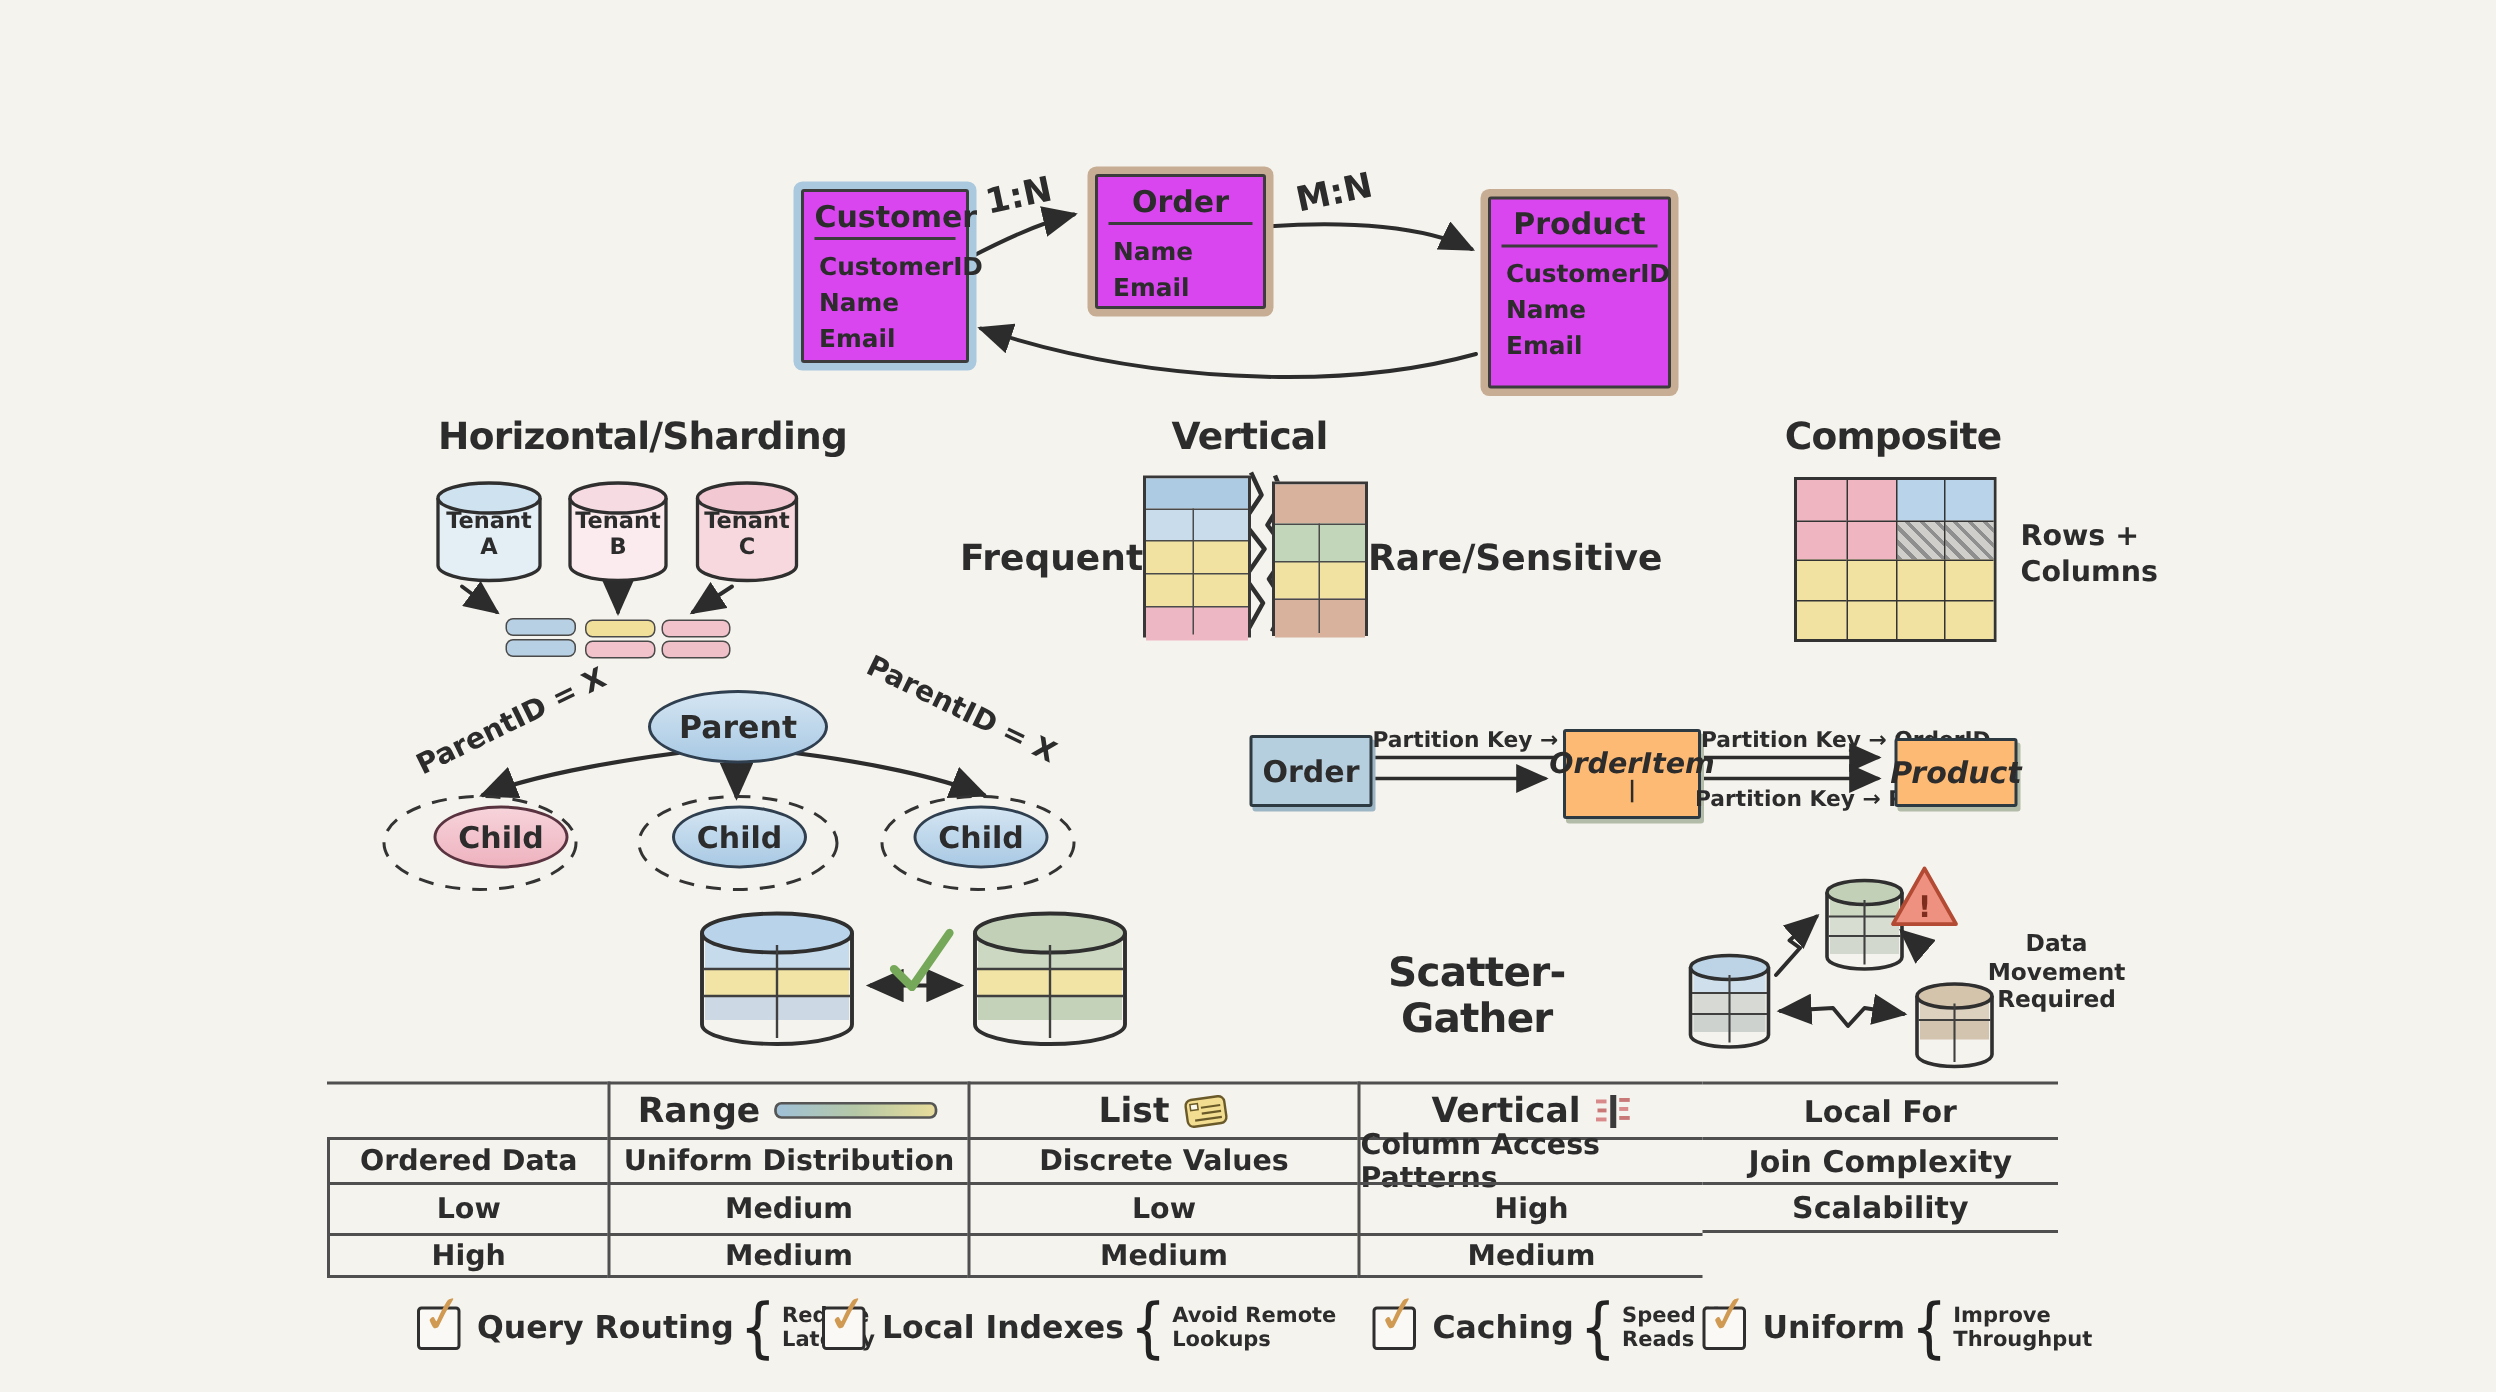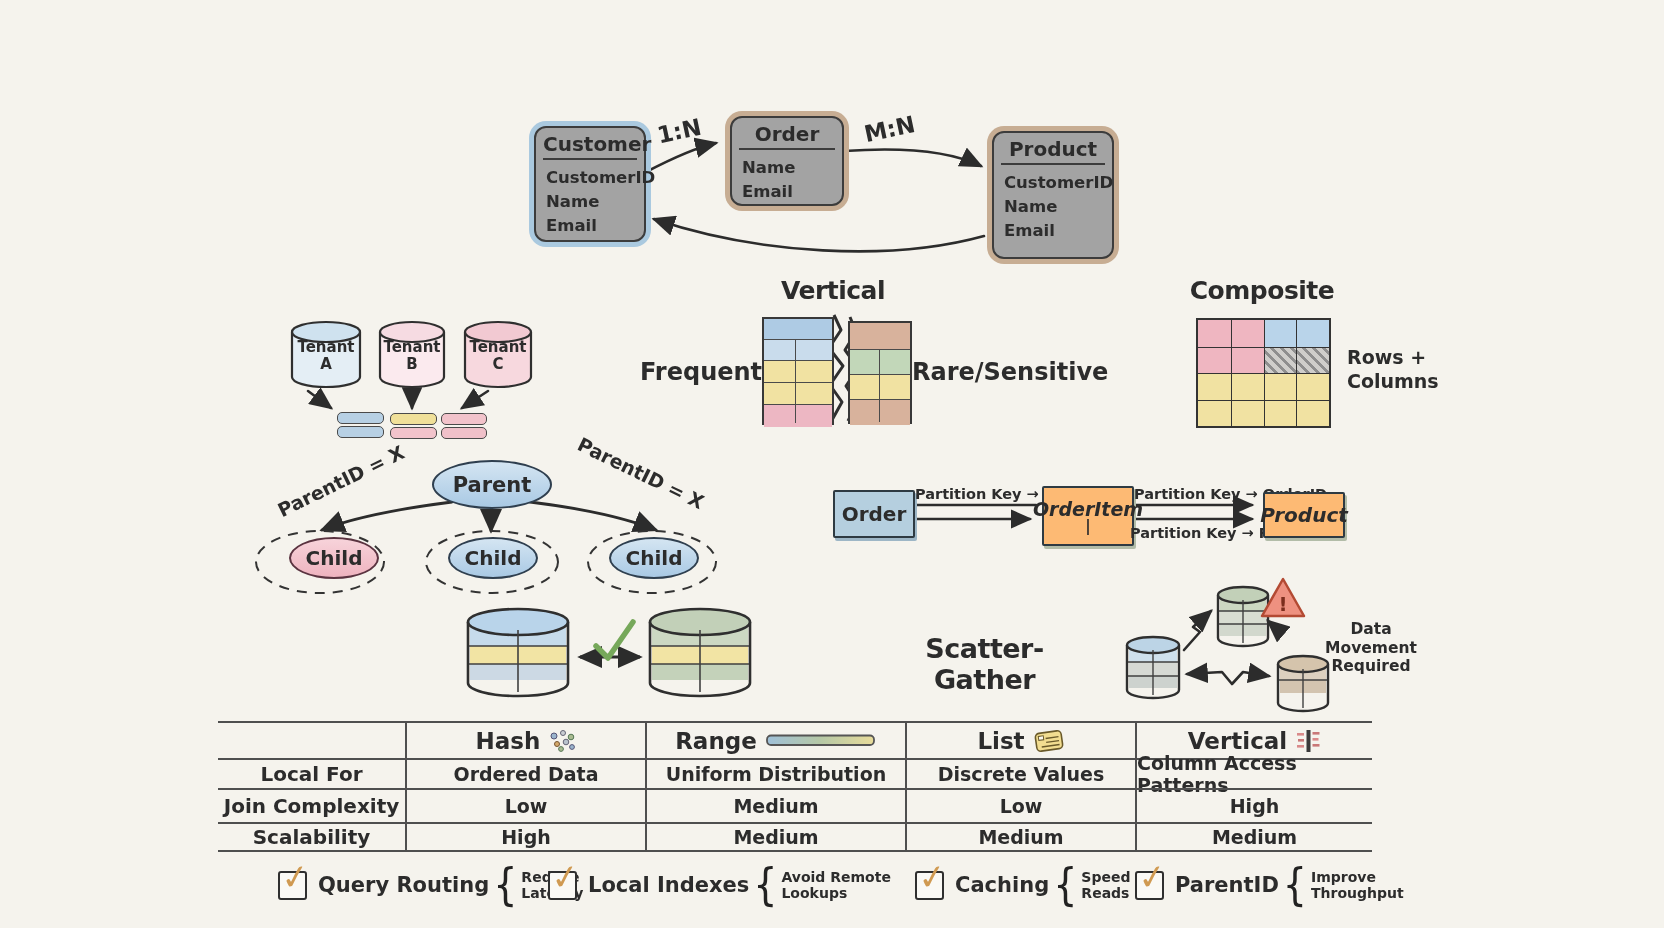--- a/index.html
+++ b/index.html
@@ -5,21 +5,21 @@
   html,body{margin:0;padding:0;background:#e8e6e0;}
   .page{position:relative;width:1664px;height:928px;background:#f5f3ed;overflow:hidden;
         font-family:"DejaVu Sans",sans-serif;color:#2c2c2c;}
   .abs{position:absolute;}
   .layer{position:absolute;left:0;top:0;width:1664px;height:928px;pointer-events:none;}
 
   .title{position:absolute;left:0;top:22px;width:100%;text-align:center;font-size:42px;
          font-weight:700;letter-spacing:-1px;}
 
   
-  .entity{position:absolute;background:#a3a3a3;border:2.5px solid #3c3c3c;border-radius:12px;}
+  .entity{position:absolute;background:#d946ef;border:2.5px solid #3c3c3c;border-radius:2px;}
   .entity.blue{box-shadow:0 0 0 5px #aac9df;}
   .entity.tan{box-shadow:0 0 0 5px #c7ad93;}
   .ehead{font-size:20px;font-weight:700;text-align:center;padding:4px 0 2px;margin:0 7px;
          border-bottom:2px solid #3c3c3c;}
   .efields{padding:6px 0 0 10px;font-size:16.5px;font-weight:700;line-height:1.45;}
 
   .rel{position:absolute;font-size:23px;font-weight:700;transform:rotate(-12deg);}
 
   .sec-title{position:absolute;font-size:25px;font-weight:700;text-align:center;letter-spacing:-0.5px;}
   .big-label{position:absolute;font-size:27px;font-weight:700;letter-spacing:-0.5px;}
@@ -226,20 +226,21 @@
   <div class="rel" style="left:864px;top:116px;">M:N</div>
   <div class="entity tan abs" style="left:992px;top:131px;width:118px;height:124px;">
     <div class="ehead">Product</div>
     <div class="efields">
       <div>CustomerID</div>
       <div>Name</div>
       <div>Email</div>
     </div>
   </div>
 
+  <div class="sec-title" style="left:292px;top:276px;width:240px;">Horizontal/Sharding</div>
   <div class="cyl-text" style="left:292px;top:339px;width:68px;">
     <div>Tenant</div>
     <div>A</div>
   </div>
   <div class="cyl-text" style="left:380px;top:339px;width:64px;">
     <div>Tenant</div>
     <div>B</div>
   </div>
   <div class="cyl-text" style="left:465px;top:339px;width:66px;">
     <div>Tenant</div>
@@ -315,32 +316,20 @@
   <div class="big-label" style="left:892px;top:633px;width:185px;text-align:center;">Scatter-Gather</div>
   <div class="warn-mark" style="left:1269px;top:592px;width:28px;">!</div>
   <div class="warn-text" style="left:1310px;top:620px;width:122px;">
     <div>Data Movement</div>
     <div>Required</div>
   </div>
 
   <div class="cmp-table">
     <div class="ct-cell ct-head"></div>
     <div class="ct-cell ct-head vline-l">
-      <span>Hash</span>
-      <svg width="28" height="24">
-        <circle cx="6" cy="7" r="3" fill="#9ab4cc" stroke="#557" stroke-width="1"></circle>
-        <circle cx="15" cy="4" r="2.5" fill="#c9ccd2" stroke="#667" stroke-width="1"></circle>
-        <circle cx="23" cy="8" r="2.8" fill="#a8ba90" stroke="#575" stroke-width="1"></circle>
-        <circle cx="9" cy="15" r="2.5" fill="#d3a86a" stroke="#753" stroke-width="1"></circle>
-        <circle cx="18" cy="13" r="2.8" fill="#b8c2cc" stroke="#667" stroke-width="1"></circle>
-        <circle cx="24" cy="18" r="2.4" fill="#9ab4cc" stroke="#557" stroke-width="1"></circle>
-        <circle cx="13" cy="20" r="2.4" fill="#a8ba90" stroke="#575" stroke-width="1"></circle>
-      </svg>
-    </div>
-    <div class="ct-cell ct-head vline-l">
       <span>Range</span>
       <svg width="112" height="15">
         <rect x="2" y="2.5" width="107" height="9.5" rx="4" fill="url(#rg)" stroke="#555" stroke-width="1.8"></rect>
       </svg>
     </div>
     <div class="ct-cell ct-head vline-l">
       <span>List</span>
       <svg width="32" height="26">
         <g transform="rotate(-8 16 13)">
           <rect x="3" y="4" width="26" height="18" rx="4" fill="#f2dd90" stroke="#6a5a2a" stroke-width="1.6"></rect>
@@ -413,21 +402,21 @@
     <span class="chk-brace">{</span>
     <span class="chk-note">
       <div>Speed Up</div>
       <div>Reads</div>
     </span>
   </div>
   <div class="chk-item" style="left:1135px;">
     <span class="cbx">
       <span class="mark">✓</span>
     </span>
-    <span class="chk-label">ParentID</span>
+    <span class="chk-label">Uniform</span>
     <span class="chk-brace">{</span>
     <span class="chk-note">
       <div>Improve</div>
       <div>Throughput</div>
     </span>
   </div>
 
 </div>
 
 </body></html>

